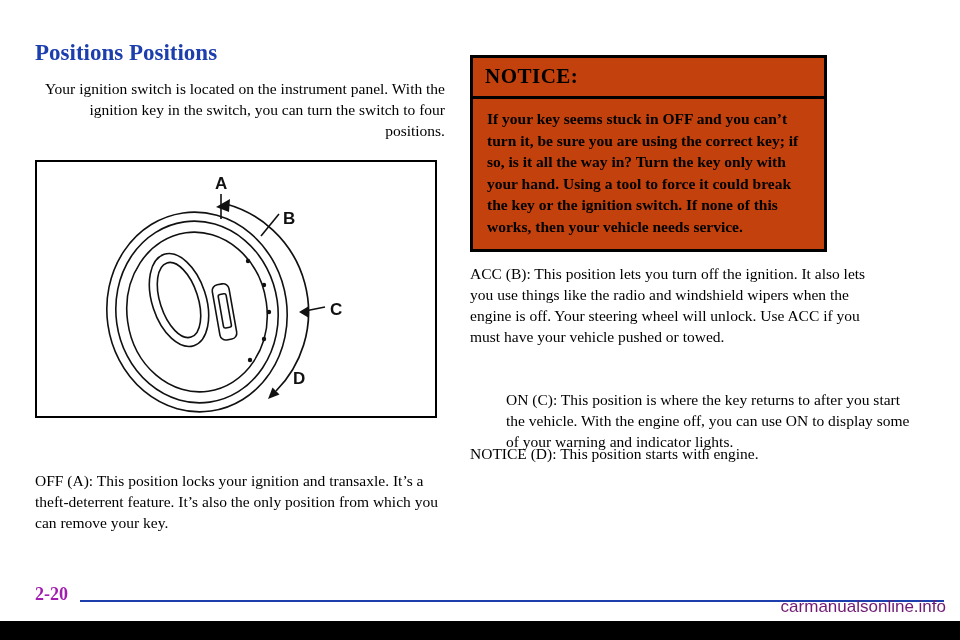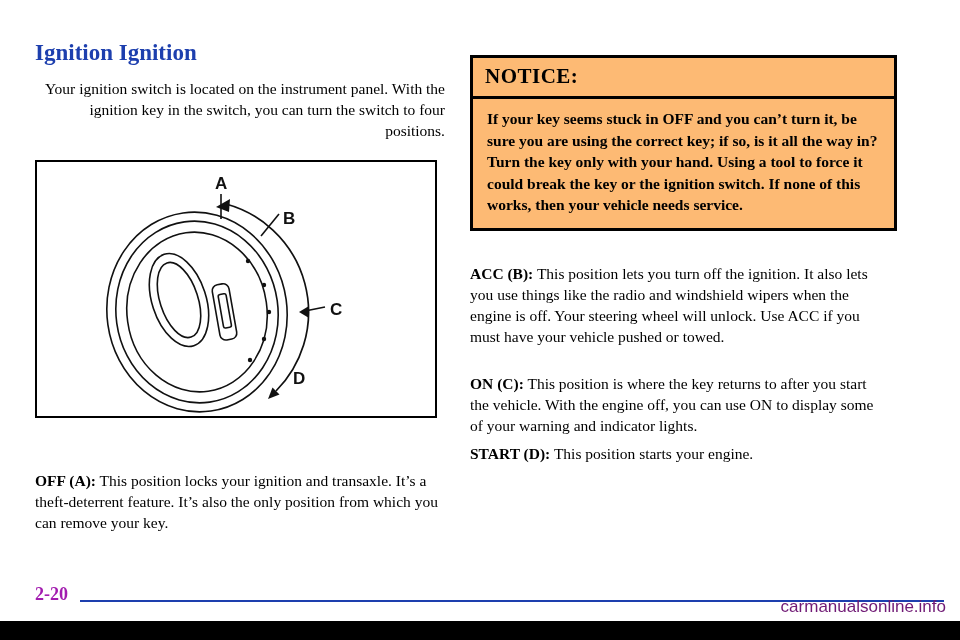--- a/index.html
+++ b/index.html
@@ -26,42 +26,42 @@
     position: absolute;
     left: 35px; top: 160px;
     width: 402px; height: 258px;
     border: 2px solid #000;
     background: #fff;
   }
   .off-para { position: absolute; left: 35px; top: 446px; width: 410px; margin-top: 24px; }
   .notice-box {
     position: absolute;
     left: 470px; top: 55px;
-    width: 427px;
+    width: 357px;
     border: 3px solid #000;
-    background: #fdba74;
+    background: #c2410c;
   }
   .notice-title {
     font-size: 21px;
     font-weight: bold;
     letter-spacing: 0.5px;
     padding: 6px 12px 7px 12px;
     border-bottom: 3px solid #000;
   }
   .notice-body {
     font-weight: bold;
     font-size: 15.5px;
     line-height: 21.5px;
     padding: 9px 12px 12px 14px;
   }
   .rc { position: absolute; left: 470px; width: 414px; }
   .acc-para { top: 263px; }
-  .on-para { top: 373px; }
+  .on-para { top: 389px; margin-left: 36px; }
   .start-para { top: 443px; }
-  .lead { font-weight: bold; }
+  .lead { font-weight: normal; }
   .page-number {
     position: absolute;
     left: 35px; top: 584px;
     font-size: 18px;
     font-weight: bold;
     color: #a21caf;
   }
   .footer-rule {
     position: absolute;
     left: 80px; top: 600px;
@@ -86,21 +86,21 @@
     font-weight: bold;
     font-size: 17px;
     fill: #111;
   }
 </style>
 </head>
 <body>
 
 <div class="page">
 
-  <h1 class="heading">Ignition Ignition</h1>
+  <h1 class="heading">Positions Positions</h1>
 
   <p class="body intro">Your ignition switch is located on the instrument panel. With the ignition key in the switch, you can turn the switch to four positions.</p>
 
   <div class="diagram-box">
     <svg class="diagram-svg" viewBox="0 0 398 254" width="398" height="254" xmlns="http://www.w3.org/2000/svg">
 
       <g stroke="#111" fill="none" stroke-width="1.6">
         <g transform="rotate(-8 160 150)">
           <ellipse cx="160" cy="150" rx="90" ry="100"></ellipse>
           <ellipse cx="160" cy="150" rx="81" ry="91"></ellipse>
@@ -160,22 +160,22 @@
     <span class="lead">ACC (B):</span>
     <span>This position lets you turn off the ignition. It also lets you use things like the radio and windshield wipers when the engine is off. Your steering wheel will unlock. Use ACC if you must have your vehicle pushed or towed.</span>
   </p>
 
   <p class="body rc on-para">
     <span class="lead">ON (C):</span>
     <span>This position is where the key returns to after you start the vehicle. With the engine off, you can use ON to display some of your warning and indicator lights.</span>
   </p>
 
   <p class="body rc start-para">
-    <span class="lead">START (D):</span>
-    <span>This position starts your engine.</span>
+    <span class="lead">NOTICE (D):</span>
+    <span>This position starts with engine.</span>
   </p>
 
   <div class="page-number">2-20</div>
   <div class="footer-rule"></div>
   <div class="watermark">carmanualsonline.info</div>
   <div class="bottom-bar"></div>
 
 </div>
 
 </body></html>

